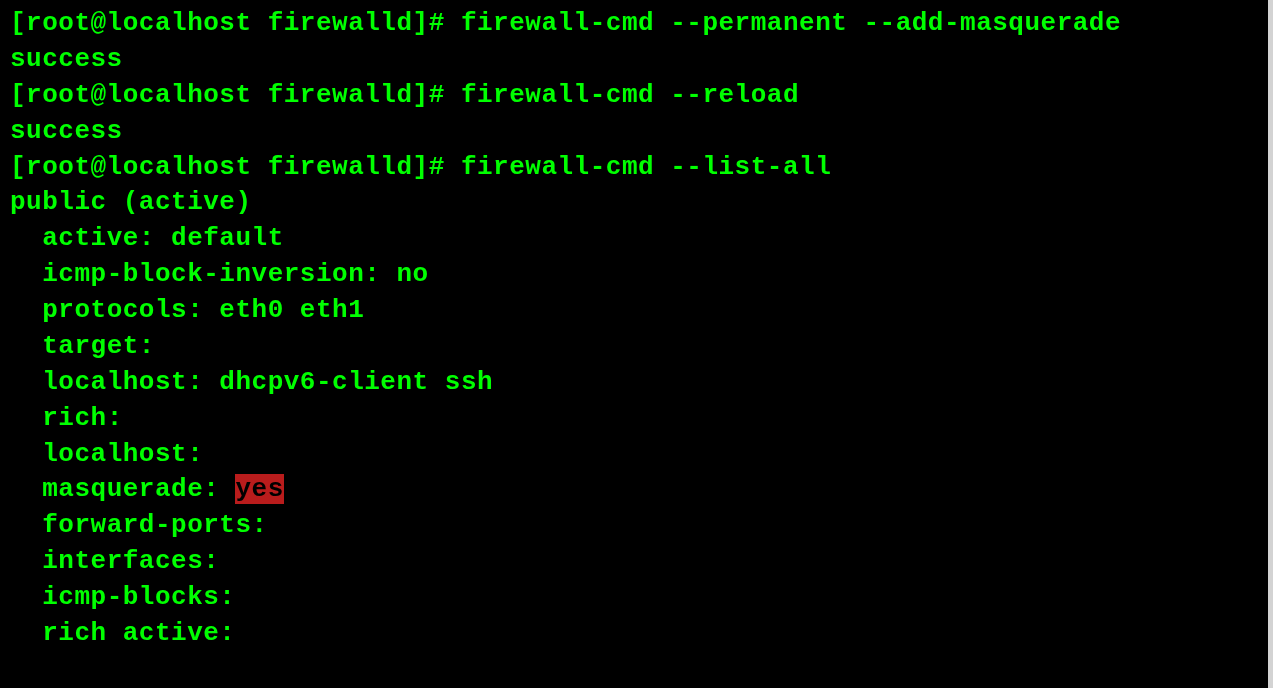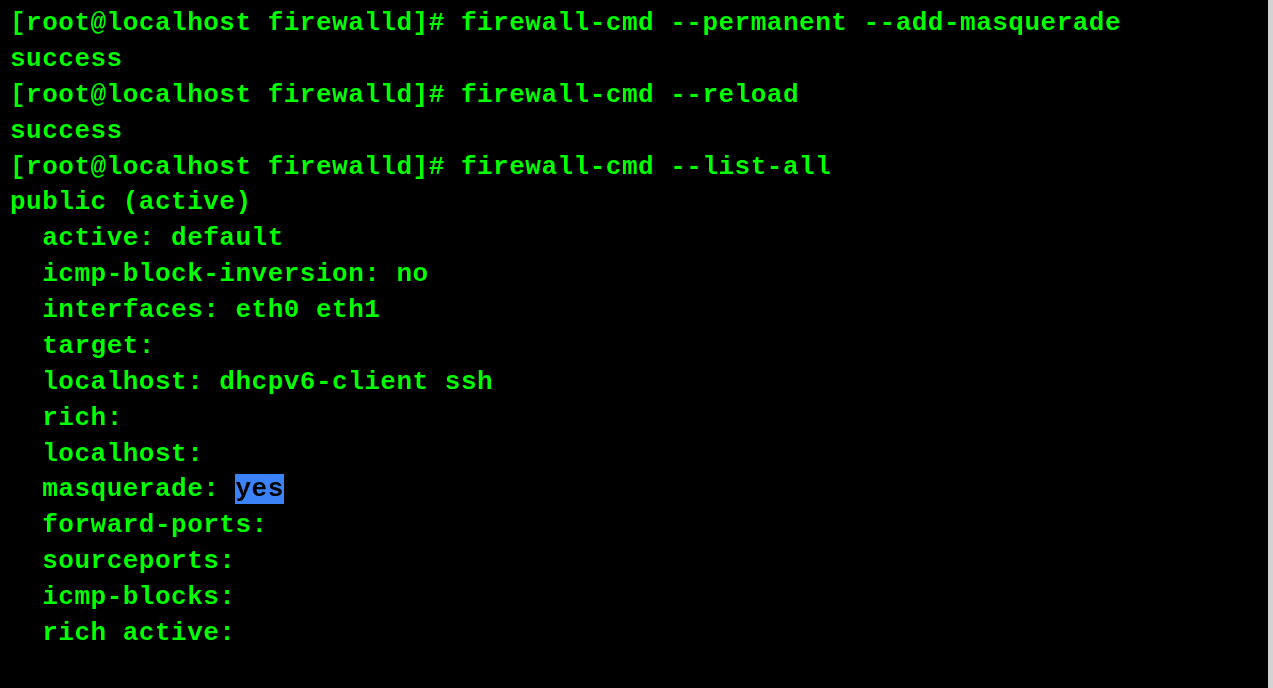--- a/index.html
+++ b/index.html
@@ -19,21 +19,21 @@
       line-height: 1.38;
       overflow: hidden;
       position: relative;
     }
     .terminal {
       white-space: pre-wrap;
       word-break: break-all;
       letter-spacing: 0.5px;
     }
     .highlight {
-      background: #3b82f6;
+      background: #b91c1c;
       color: #000000;
     }
     .right-border {
       position: absolute;
       right: 0;
       top: 0;
       bottom: 0;
       width: 5px;
       background: #d3d3d3;
     }
@@ -42,24 +42,24 @@
 <body>
 
 <div class="terminal"><span>[root@localhost firewalld]# </span><span>firewall-cmd --permanent --add-masquerade</span>
 <span>success</span>
 <span>[root@localhost firewalld]# </span><span>firewall-cmd --reload</span>
 <span>success</span>
 <span>[root@localhost firewalld]# </span><span>firewall-cmd --list-all</span>
 <span>public (active)</span>
 <span>  active: default</span>
 <span>  icmp-block-inversion: no</span>
-<span>  interfaces: eth0 eth1</span>
+<span>  protocols: eth0 eth1</span>
 <span>  target:</span>
 <span>  localhost: dhcpv6-client ssh</span>
 <span>  rich:</span>
 <span>  localhost:</span>
 <span>  masquerade: </span><span class="highlight">yes</span>
 <span>  forward-ports:</span>
-<span>  sourceports:</span>
+<span>  interfaces:</span>
 <span>  icmp-blocks:</span>
 <span>  rich active:</span></div>
 
 <div class="right-border"></div>
 
 </body></html>

